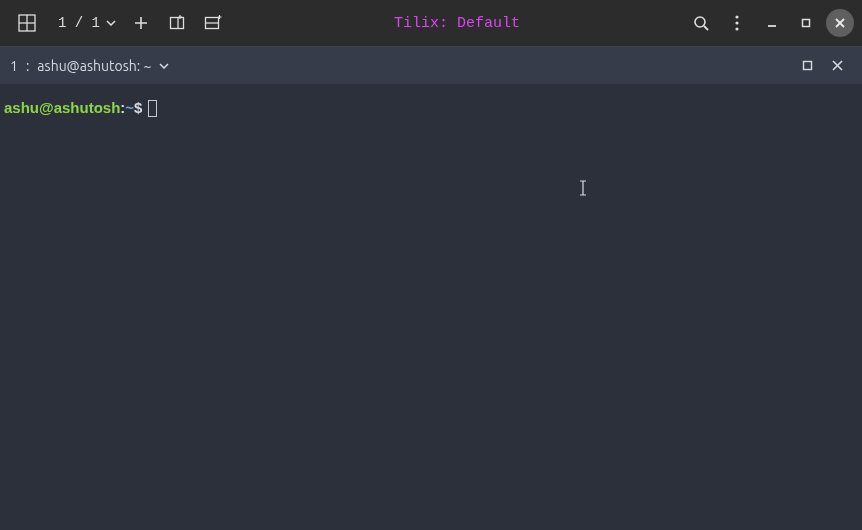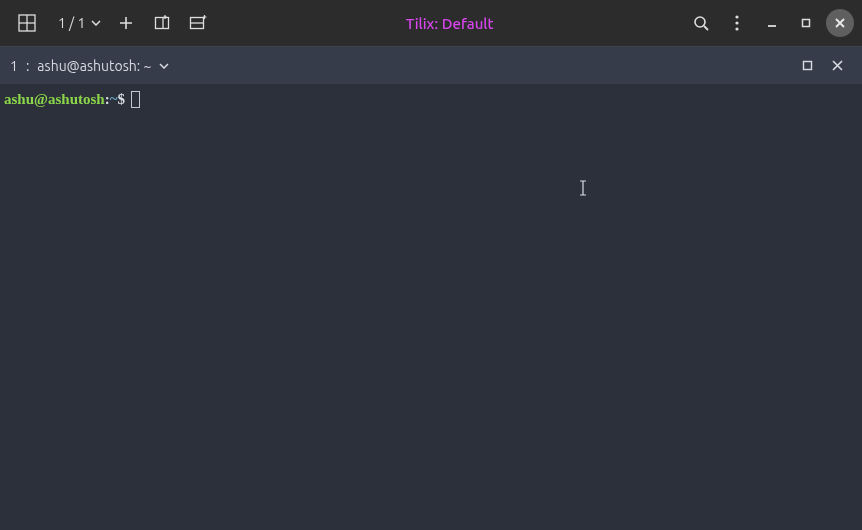--- a/index.html
+++ b/index.html
@@ -11,20 +11,21 @@
     overflow: hidden;
     color: #c3c7ce;
   }
   .titlebar {
     height: 46px;
     background: #2c2c2c;
     display: flex;
     align-items: center;
     padding: 0 6px;
     gap: 2px;
+    font-family: Liberation Mono, monospace;
   }
   .titlebar .app-icon {
     width: 30px; height: 30px;
     display: flex; align-items: center; justify-content: center;
     margin-right: 8px;
     margin-left: 6px;
   }
   .titlebar .counter {
     color: #dedede;
     font-size: 14px;
@@ -76,22 +77,22 @@
     cursor: pointer;
   }
   .tabbar .spacer { flex: 1; }
   .tabbar .tab-btn {
     width: 30px; height: 30px;
     display: flex; align-items: center; justify-content: center;
     cursor: pointer;
     color: #d7dbe2;
   }
   .terminal {
-    padding: 6px 4px;
-    font-family: Liberation Serif, serif;
+    padding: 15px 4px;
+    font-family: Liberation Sans, sans-serif;
     font-size: 15px;
     line-height: 18px;
     position: relative;
     height: calc(530px - 46px - 38px);
   }
   .prompt-line {
     display: flex;
     align-items: center;
   }
   .p-user { color: #8bd649; font-weight: bold; }

